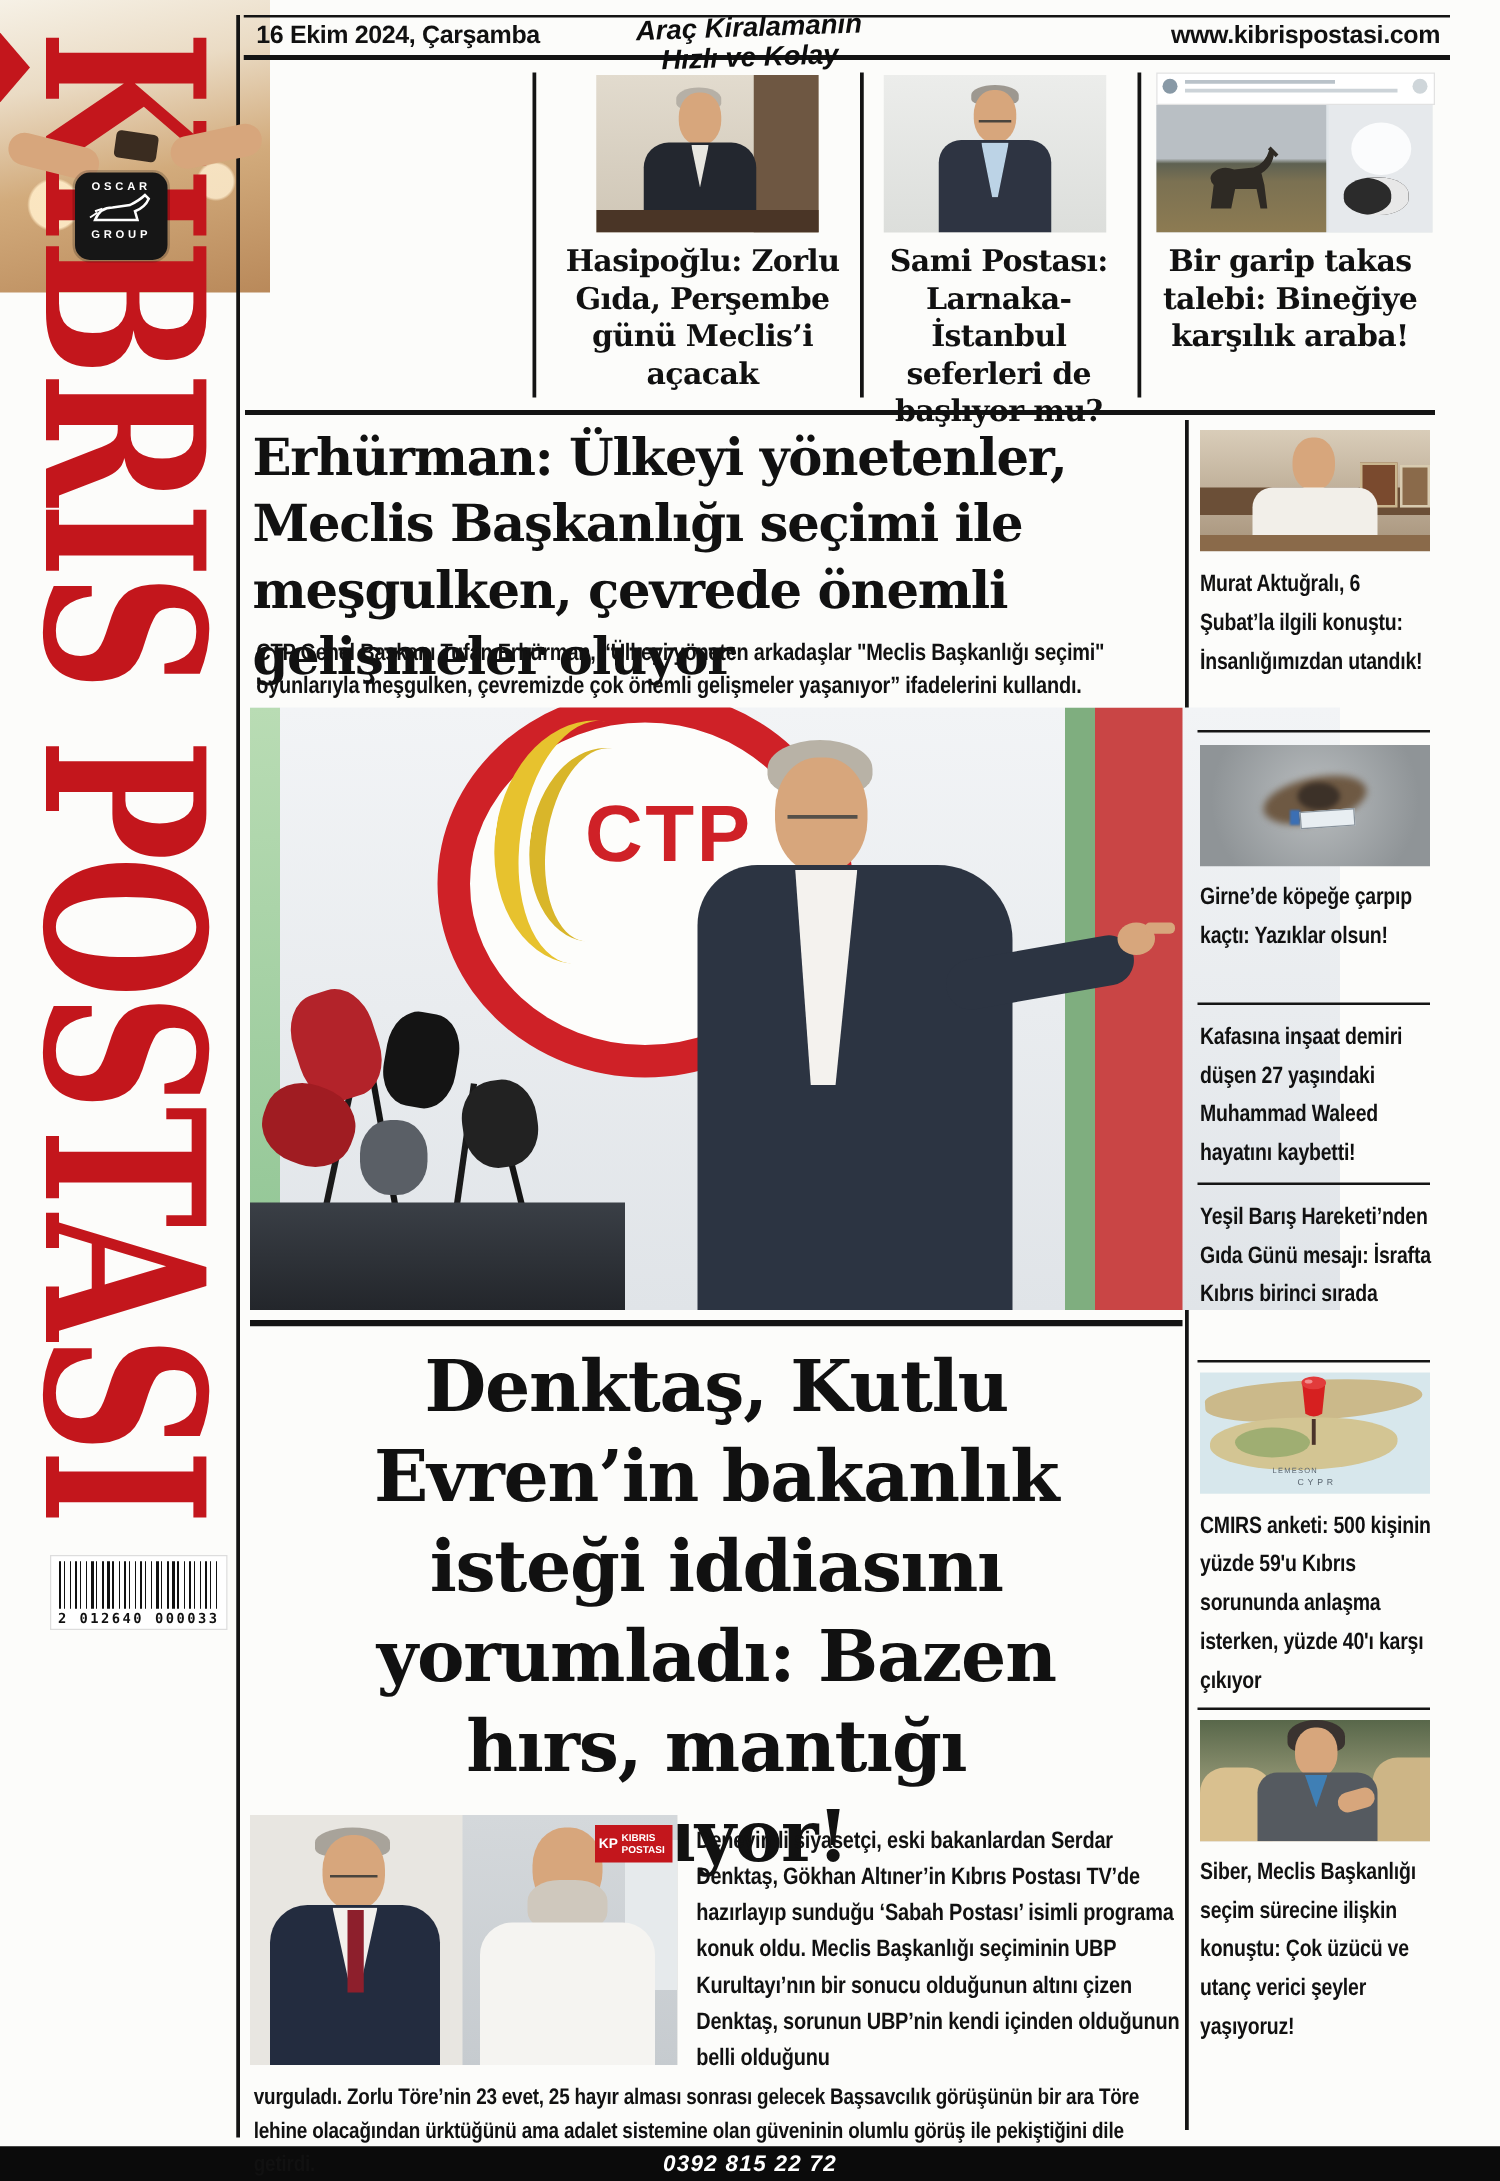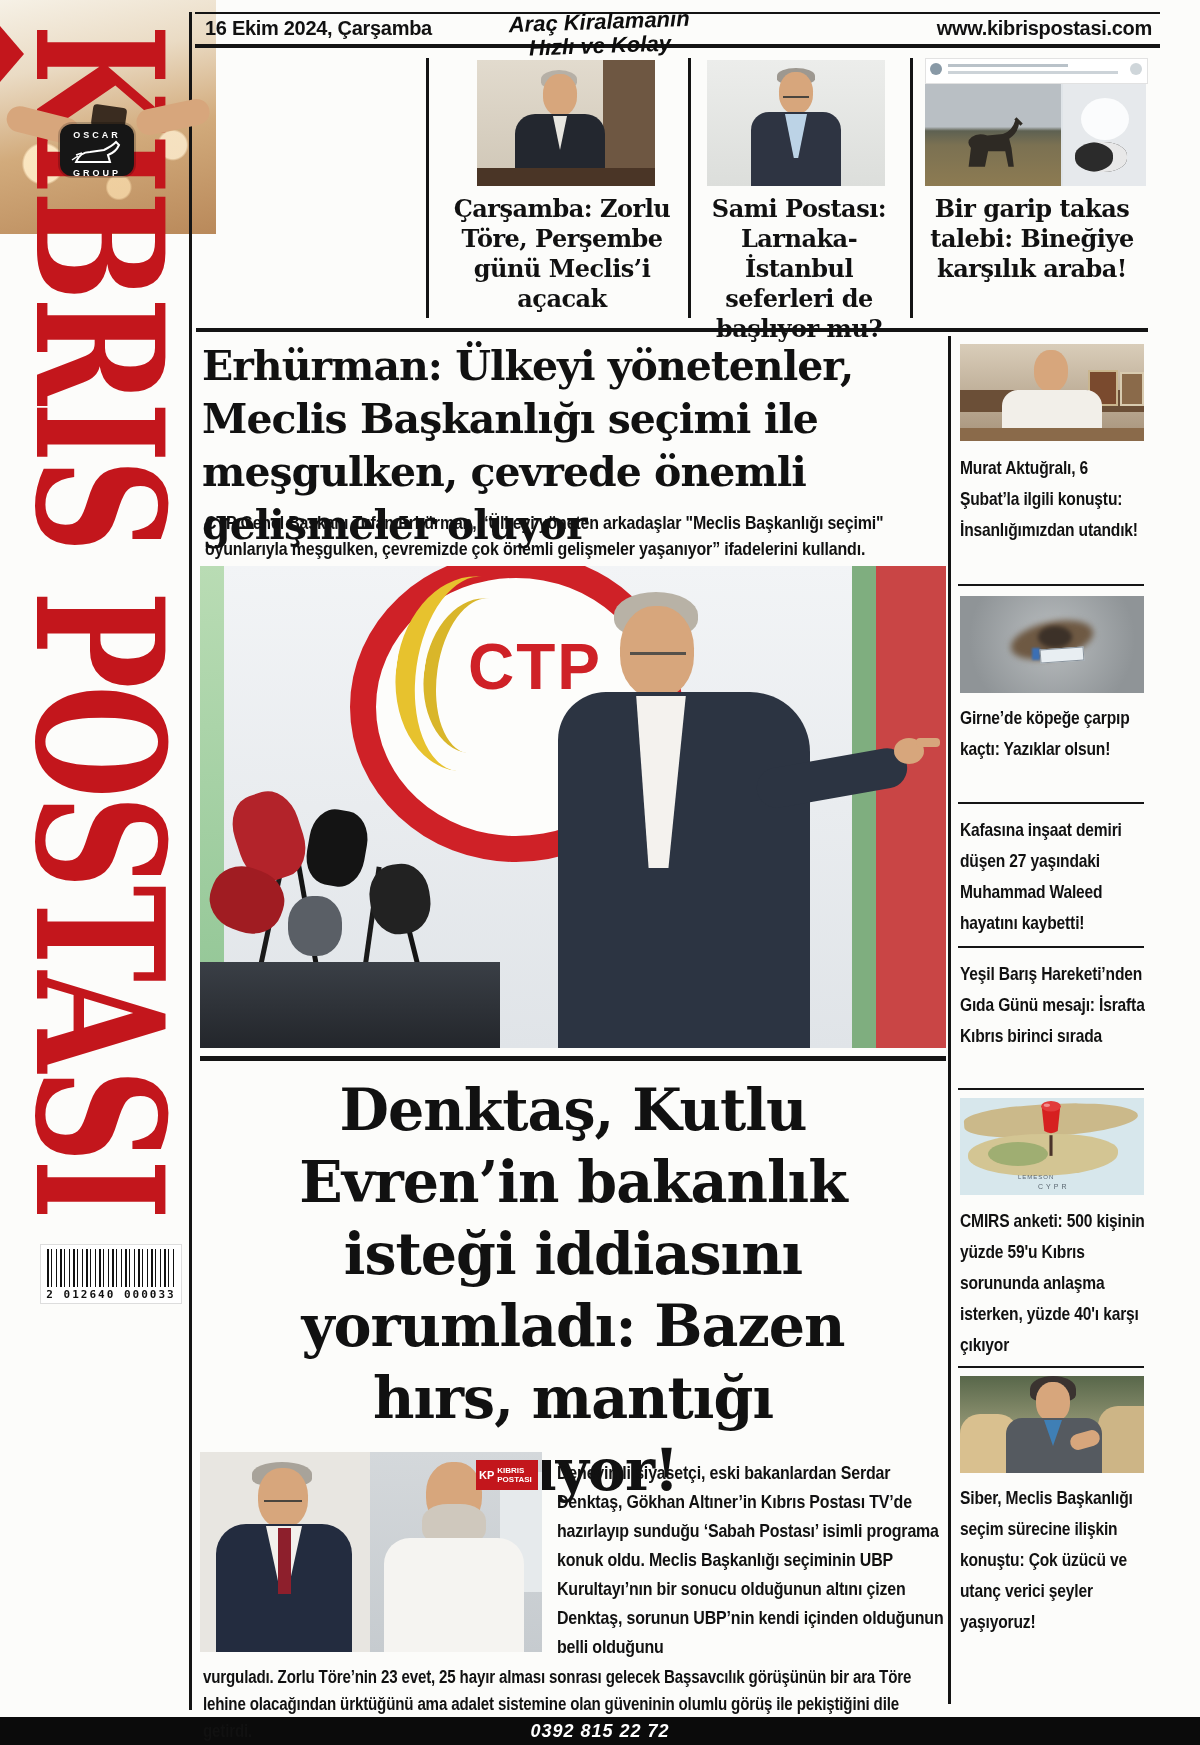--- a/index.html
+++ b/index.html
@@ -44,21 +44,21 @@
   .side-sep{position:absolute;left:958px;width:186px;height:2px;background:#151515;}
   
   #ad{left:197px;top:56px;width:216px;height:234px;background:
       radial-gradient(circle at 20% 70%,rgba(255,236,200,.9) 0 8%,transparent 9%),
       radial-gradient(circle at 80% 62%,rgba(255,240,210,.8) 0 6%,transparent 7%),
       radial-gradient(circle at 55% 80%,rgba(255,228,180,.7) 0 5%,transparent 6%),
       linear-gradient(168deg,#f6f1e6 0%,#eadbc4 28%,#d2ab7c 58%,#b9895a 100%);}
   #ad .headline{position:absolute;left:0;top:10px;width:100%;text-align:center;color:#0d0d0d;
       font-style:italic;font-weight:bold;line-height:24px;transform:rotate(-2deg);}
   #ad .l1{font-size:22px;} #ad .l2{font-size:22px;} #ad .l3{font-size:22px;}
-  #oscar-logo{position:absolute;left:60px;top:124px;width:74px;height:52px;background:#161616;
+  #oscar-logo{position:absolute;left:60px;top:138px;width:74px;height:70px;background:#161616;
       border-radius:12px;color:#fff;text-align:center;box-shadow:0 0 0 2px rgba(0,0,0,.2);}
   #oscar-logo .t{font-size:9px;letter-spacing:3px;margin-top:6px;font-weight:bold;}
   #oscar-logo .b{font-size:9px;letter-spacing:3px;margin-top:2px;font-weight:bold;}
   #ad .phonebar{position:absolute;left:0;bottom:0;width:100%;height:28px;background:#0b0b0b;
       color:#fff;text-align:center;font-weight:bold;font-style:italic;font-size:18px;line-height:28px;letter-spacing:1px;}
   .skin{background:#d7a67c;}
 </style>
 </head>
 <body>
 
@@ -105,21 +105,21 @@
   </div>
 
   <div class="ph" style="left:477px;top:60px;width:178px;height:126px;background:linear-gradient(#e2dbce,#cfc6b6);">
     <div style="left:126px;top:0;width:52px;height:126px;background:#6e5742;"></div>
     <div style="left:64px;top:10px;width:36px;height:18px;background:#b6b0a6;border-radius:50% 50% 30% 30%;"></div>
     <div class="skin" style="left:66px;top:14px;width:34px;height:42px;border-radius:46%;"></div>
     <div style="left:38px;top:54px;width:90px;height:58px;background:#23272f;border-radius:20px 20px 0 0;"></div>
     <div style="left:76px;top:56px;width:14px;height:34px;background:#e8e6e0;clip-path:polygon(0 0,100% 0,50% 100%);"></div>
     <div style="left:0;top:108px;width:178px;height:18px;background:#4a3526;"></div>
   </div>
-  <div class="tcap" style="left:436px;top:194px;width:252px;">Çarşamba: Zorlu Töre, Perşembe günü Meclis’i açacak</div>
+  <div class="tcap" style="left:436px;top:194px;width:252px;">Hasipoğlu: Zorlu Gıda, Perşembe günü Meclis’i açacak</div>
 
   <div class="ph" style="left:707px;top:60px;width:178px;height:126px;background:linear-gradient(#ecedeb,#dcdedb);">
     <div style="left:70px;top:8px;width:38px;height:16px;background:#9d9890;border-radius:50% 50% 30% 30%;"></div>
     <div class="skin" style="left:72px;top:12px;width:34px;height:42px;border-radius:46%;"></div>
     <div style="left:76px;top:30px;width:26px;height:6px;border-bottom:2px solid #4a453e;"></div>
     <div style="left:44px;top:52px;width:90px;height:74px;background:#2e3442;border-radius:18px 18px 0 0;"></div>
     <div style="left:78px;top:54px;width:22px;height:44px;background:#bcd3e6;clip-path:polygon(0 0,100% 0,60% 100%,40% 100%);"></div>
   </div>
   <div class="tcap" style="left:692px;top:194px;width:214px;">Sami Postası: Larnaka-İstanbul seferleri de başlıyor mu?</div>
 
@@ -137,21 +137,21 @@
     </svg>
     <div style="left:138px;top:0;width:83px;height:102px;background:#e6e9ec;"></div>
     <div style="left:156px;top:14px;width:48px;height:42px;border-radius:50%;background:#fbfcfd;"></div>
     <div style="left:150px;top:58px;width:52px;height:30px;border-radius:45%;background:#2b2b2b;box-shadow:inset -14px 0 0 #e8e8e8;"></div>
   </div>
   <div class="tcap" style="left:916px;top:194px;width:232px;">Bir garip takas talebi: Bineğiye karşılık araba!</div>
 
   <div id="headline1" class="abs">Erhürman: Ülkeyi yönetenler, Meclis Başkanlığı seçimi ile meşgulken, çevrede önemli gelişmeler oluyor</div>
   <div id="subtitle" class="abs">CTP Genel Başkanı Tufan Erhürman, “Ülkeyi yöneten arkadaşlar "Meclis Başkanlığı seçimi" oyunlarıyla meşgulken, çevremizde çok önemli gelişmeler yaşanıyor” ifadelerini kullandı.</div>
 
-  <div class="ph" style="left:200px;top:566px;width:746px;height:482px;background:linear-gradient(180deg,#f2f4f6,#e0e4e8);text-decoration:underline;">
+  <div class="ph" style="left:200px;top:566px;width:872px;height:482px;background:linear-gradient(180deg,#f2f4f6,#e0e4e8);text-decoration:underline;">
     <div style="left:0;top:0;width:24px;height:482px;background:linear-gradient(#b9dcb4,#8fc493);"></div>
     <div style="left:676px;top:0;width:70px;height:482px;background:#c94545;"></div>
     <div style="left:652px;top:0;width:24px;height:482px;background:#7fae7f;"></div>
 
     <div style="left:150px;top:-14px;width:280px;height:258px;border:26px solid #cf2127;border-radius:50%;background:#fdfdfb;"></div>
     <div style="left:196px;top:10px;width:128px;height:196px;border-left:20px solid #e7c22e;border-radius:50%;transform:rotate(8deg);"></div>
     <div style="left:224px;top:32px;width:96px;height:156px;border-left:13px solid #d9b62a;border-radius:50%;transform:rotate(8deg);"></div>
     <div style="left:268px;top:64px;width:160px;height:80px;color:#cf2127;font-weight:bold;font-size:64px;font-family:'Liberation Sans',sans-serif;letter-spacing:2px;">CTP</div>
 
     <div style="left:414px;top:26px;width:84px;height:46px;background:#b8b2a6;border-radius:50% 50% 40% 40%;"></div>

